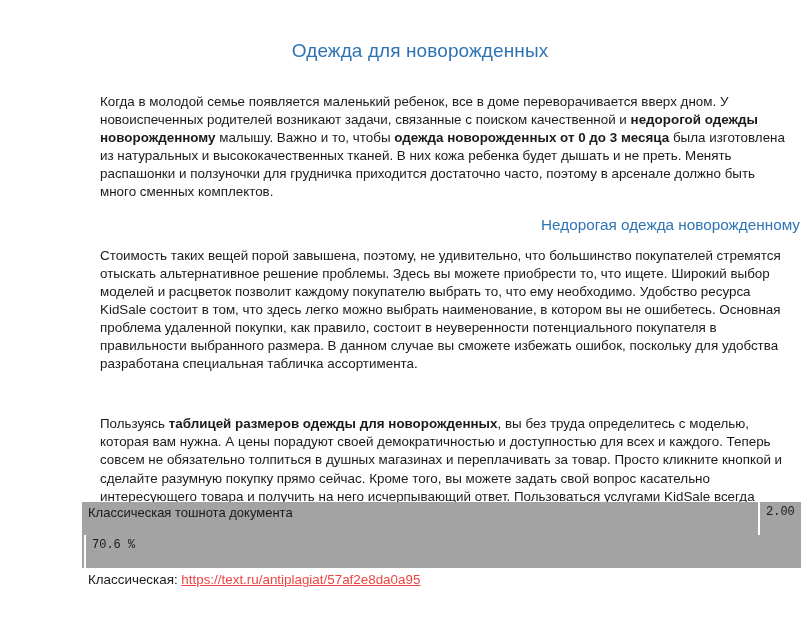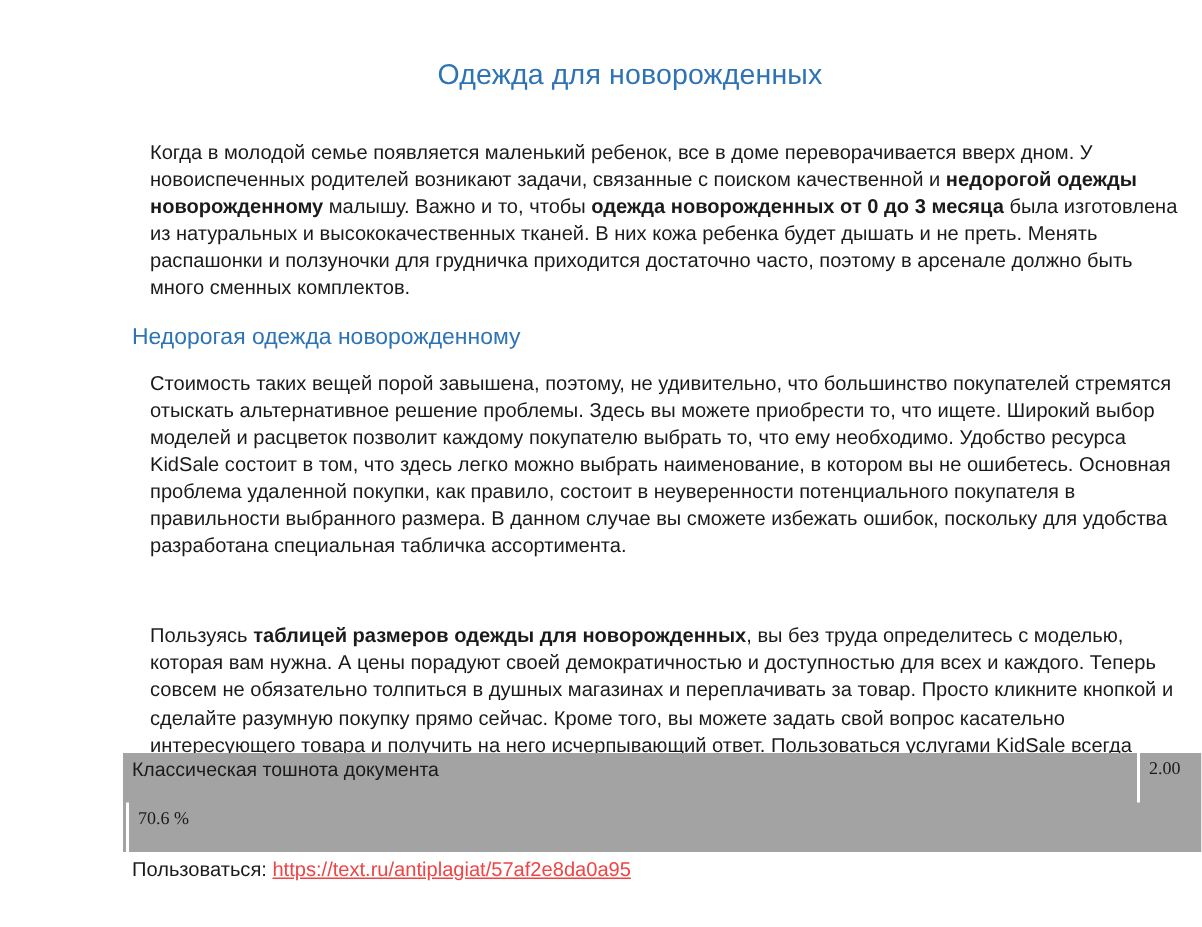--- a/index.html
+++ b/index.html
@@ -47,20 +47,21 @@
     }
     .article b {
       font-weight: bold;
     }
     .subheading {
       font-size: 15.3px;
       color: #2e74b5;
       margin: 0;
       line-height: 21px;
       font-weight: normal;
+      text-align: right;
     }
     .gap {
       height: 18px;
     }
     .stats {
       position: absolute;
       left: 82px;
       top: 502px;
       width: 719px;
       background: #a3a3a3;
@@ -81,21 +82,21 @@
     .stat-divider {
       width: 2px;
       align-self: stretch;
       background: #ffffff;
       margin-left: 2px;
     }
     .stat-value {
       flex: 1;
       padding-left: 6px;
       padding-top: 3px;
-      font-family: Liberation Serif, serif;
+      font-family: Liberation Mono, monospace;
       font-size: 12px;
       color: #1a1a1a;
     }
     .uniqueness {
       position: absolute;
       left: 88px;
       top: 572px;
       font-size: 13.4px;
     }
     .uniqueness a {
@@ -128,16 +129,16 @@
       <div class="stat-divider"></div>
       <div class="stat-value">2.00</div>
     </div>
     <div class="stat-row">
       <div class="stat-divider"></div>
       <div class="stat-value">70.6 %</div>
     </div>
   </div>
 
   <div class="uniqueness">
-    <span>Пользоваться: </span><a>https://text.ru/antiplagiat/57af2e8da0a95</a>
+    <span>Классическая: </span><a>https://text.ru/antiplagiat/57af2e8da0a95</a>
   </div>
 
 </div>
 
 </body></html>

